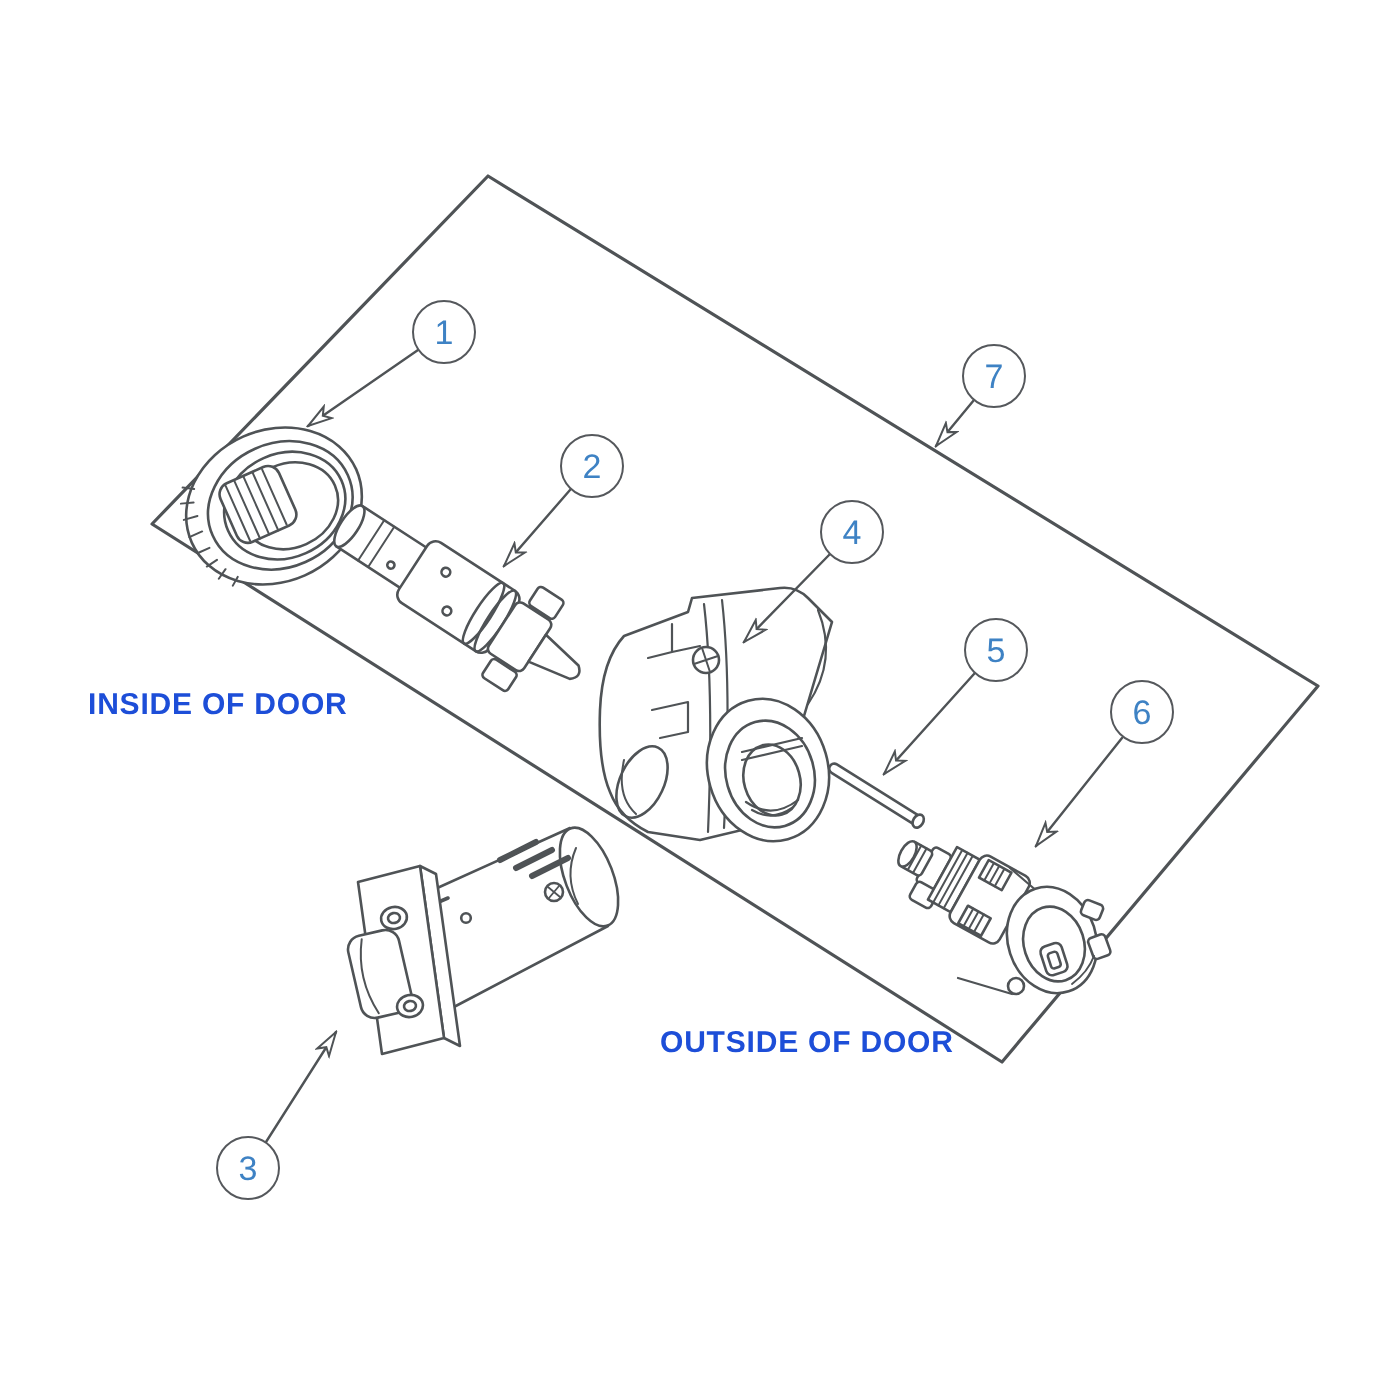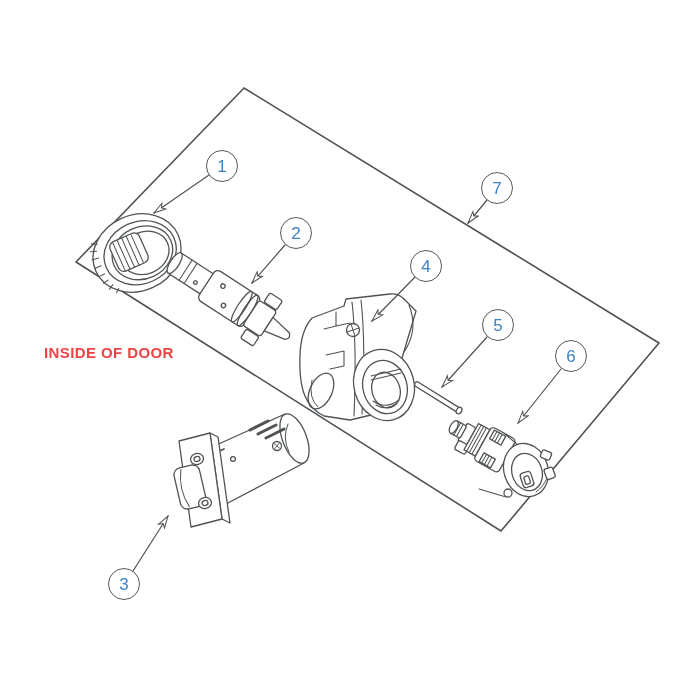--- a/index.html
+++ b/index.html
@@ -1,20 +1,20 @@
 <!DOCTYPE html>
 <html><head>
 <meta charset="utf-8">
 <style>
   html,body{margin:0;padding:0;background:#ffffff;}
   .stage{position:relative;width:700px;height:700px;background:#ffffff;overflow:hidden;
          font-family:"Liberation Sans",sans-serif;}
   .artwork{position:absolute;left:0;top:0;}
   .door-label{position:absolute;font-weight:700;font-size:15px;letter-spacing:.4px;
-              color:#ef4444;white-space:nowrap;}
+              color:#1d4ed8;white-space:nowrap;}
   .label-inside{left:44px;top:344px;}
   .label-outside{left:330px;top:513px;}
   .callout{position:absolute;width:32px;height:32px;border:1.6px solid #55585c;border-radius:50%;
            background:#ffffff;display:flex;align-items:center;justify-content:center;box-sizing:border-box;}
   .callout span{color:#3e82c4;font-size:17px;line-height:1;}
 </style>
 </head>
 <body>
 
 <div class="stage">
@@ -137,20 +137,21 @@
         <path d="M133,571 L168,516" marker-end="url(#arw)"></path>
         <path d="M415,277 L372,321" marker-end="url(#arw)"></path>
         <path d="M487,337 L442,387" marker-end="url(#arw)"></path>
         <path d="M561,369 L518,423" marker-end="url(#arw)"></path>
         <path d="M487,200 L468,223" marker-end="url(#arw)"></path>
       </g>
     </g>
   </svg>
 
   <div class="door-label label-inside">INSIDE OF DOOR</div>
+  <div class="door-label label-outside">OUTSIDE OF DOOR</div>
 
   <div class="callout" style="left:206px;top:150px">
     <span>1</span>
   </div>
   <div class="callout" style="left:280px;top:217px">
     <span>2</span>
   </div>
   <div class="callout" style="left:108px;top:568px">
     <span>3</span>
   </div>

